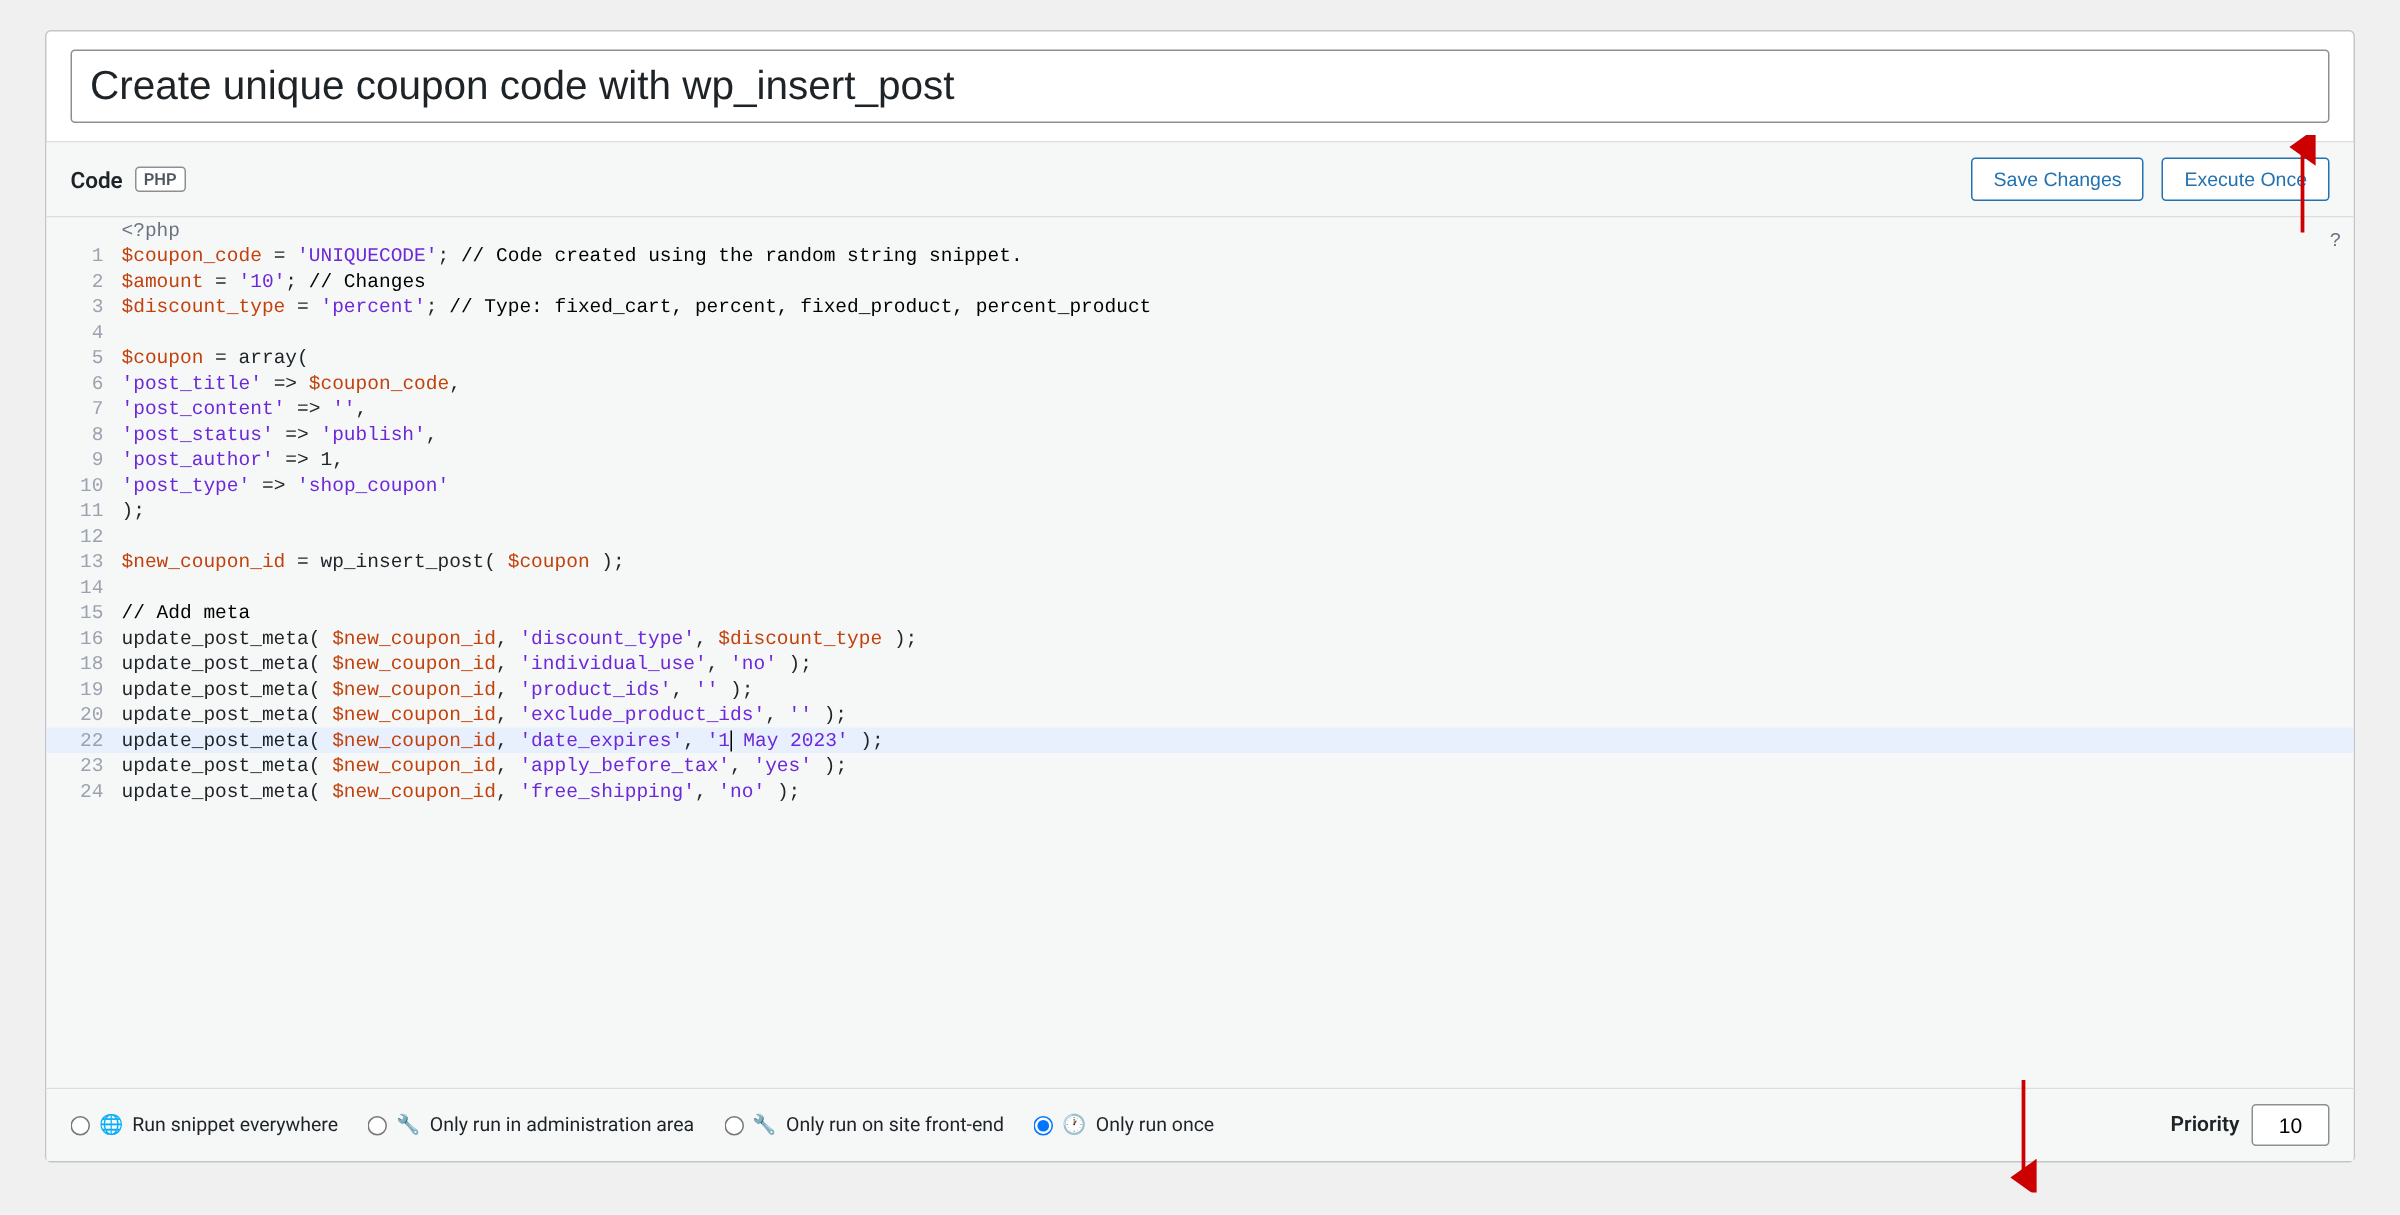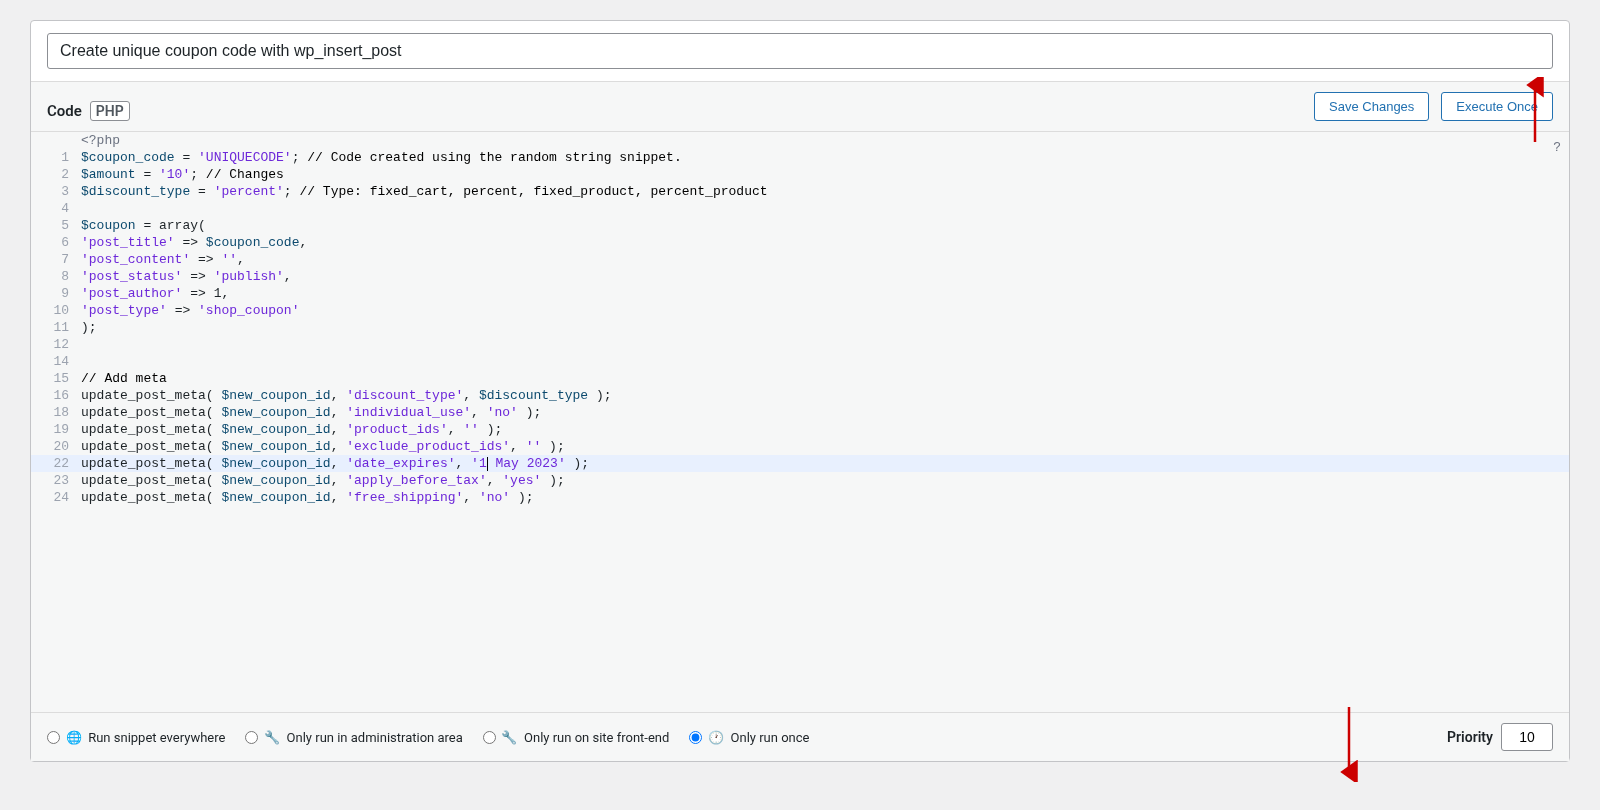--- a/index.html
+++ b/index.html
@@ -22,46 +22,46 @@
     }
     .title-bar {
       padding: 12px 16px;
       border-bottom: 1px solid #dcdcdc;
     }
     .title-input {
       width: 100%;
       border: 1px solid #8c8f94;
       border-radius: 3px;
       padding: 8px 12px;
-      font-size: 16px;
+      font-size: 27px;
       color: #1d2327;
       outline: none;
       background: #fff;
     }
     .code-header {
       display: flex;
-      align-items: flex-end;
+      align-items: center;
       justify-content: space-between;
       padding: 10px 16px;
       background: #f6f7f7;
       border-bottom: 1px solid #dcdcdc;
     }
     .code-label {
       display: flex;
       align-items: center;
       gap: 8px;
       font-size: 15px;
       font-weight: 600;
       color: #1d2327;
     }
     .php-badge {
       background: #fff;
       border: 1px solid #8c8f94;
       border-radius: 3px;
-      font-size: 14px;
+      font-size: 11px;
       font-weight: 600;
       color: #50575e;
       padding: 1px 5px;
     }
     .header-buttons {
       display: flex;
       gap: 12px;
       align-items: center;
     }
     .btn-save {
@@ -114,21 +114,21 @@
     .line-code {
       display: table-cell;
       padding: 1px 0;
       white-space: pre;
       color: #1d2327;
       font-size: 13px;
       margin-top: 21px;
     }
     
     .c-gray { color: #000000; }
-    .c-blue { color: #0c4a6e; }
+    .c-blue { color: #c2410c; }
     .c-orange { color: #6d28d9; }
     .php-tag { color: #6b7280; }
     
     .footer-bar {
       display: flex;
       align-items: center;
       justify-content: space-between;
       padding: 10px 16px;
       border-top: 1px solid #dcdcdc;
       background: #f6f7f7;
@@ -284,20 +284,24 @@
         <div class="code-row">
           <div class="line-num">11</div>
           <div class="line-code">);</div>
         </div>
 
         <div class="code-row">
           <div class="line-num">12</div>
           <div class="line-code"> </div>
         </div>
 
+        <div class="code-row">
+          <div class="line-num">13</div>
+          <div class="line-code"><span class="c-blue">$new_coupon_id</span> = wp_insert_post( <span class="c-blue">$coupon</span> );</div>
+        </div>
 
         <div class="code-row">
           <div class="line-num">14</div>
           <div class="line-code"> </div>
         </div>
 
         <div class="code-row">
           <div class="line-num">15</div>
           <div class="line-code c-gray">// Add meta</div>
         </div>

